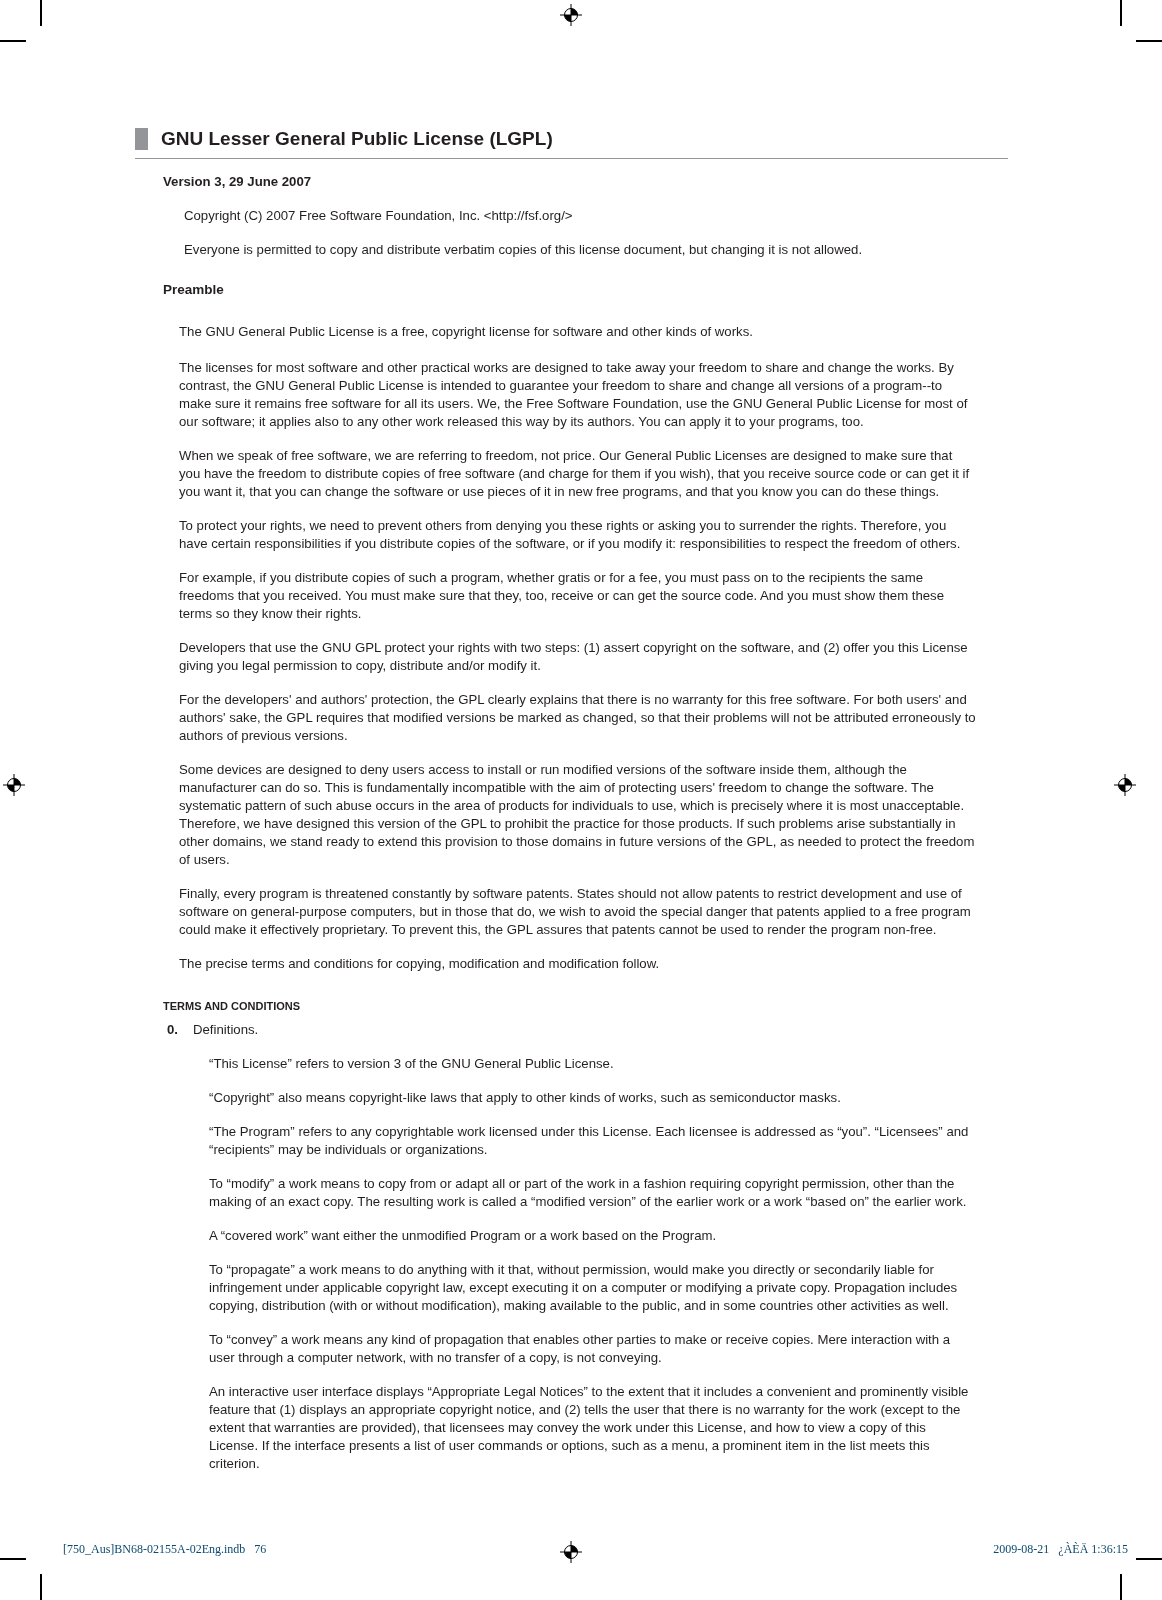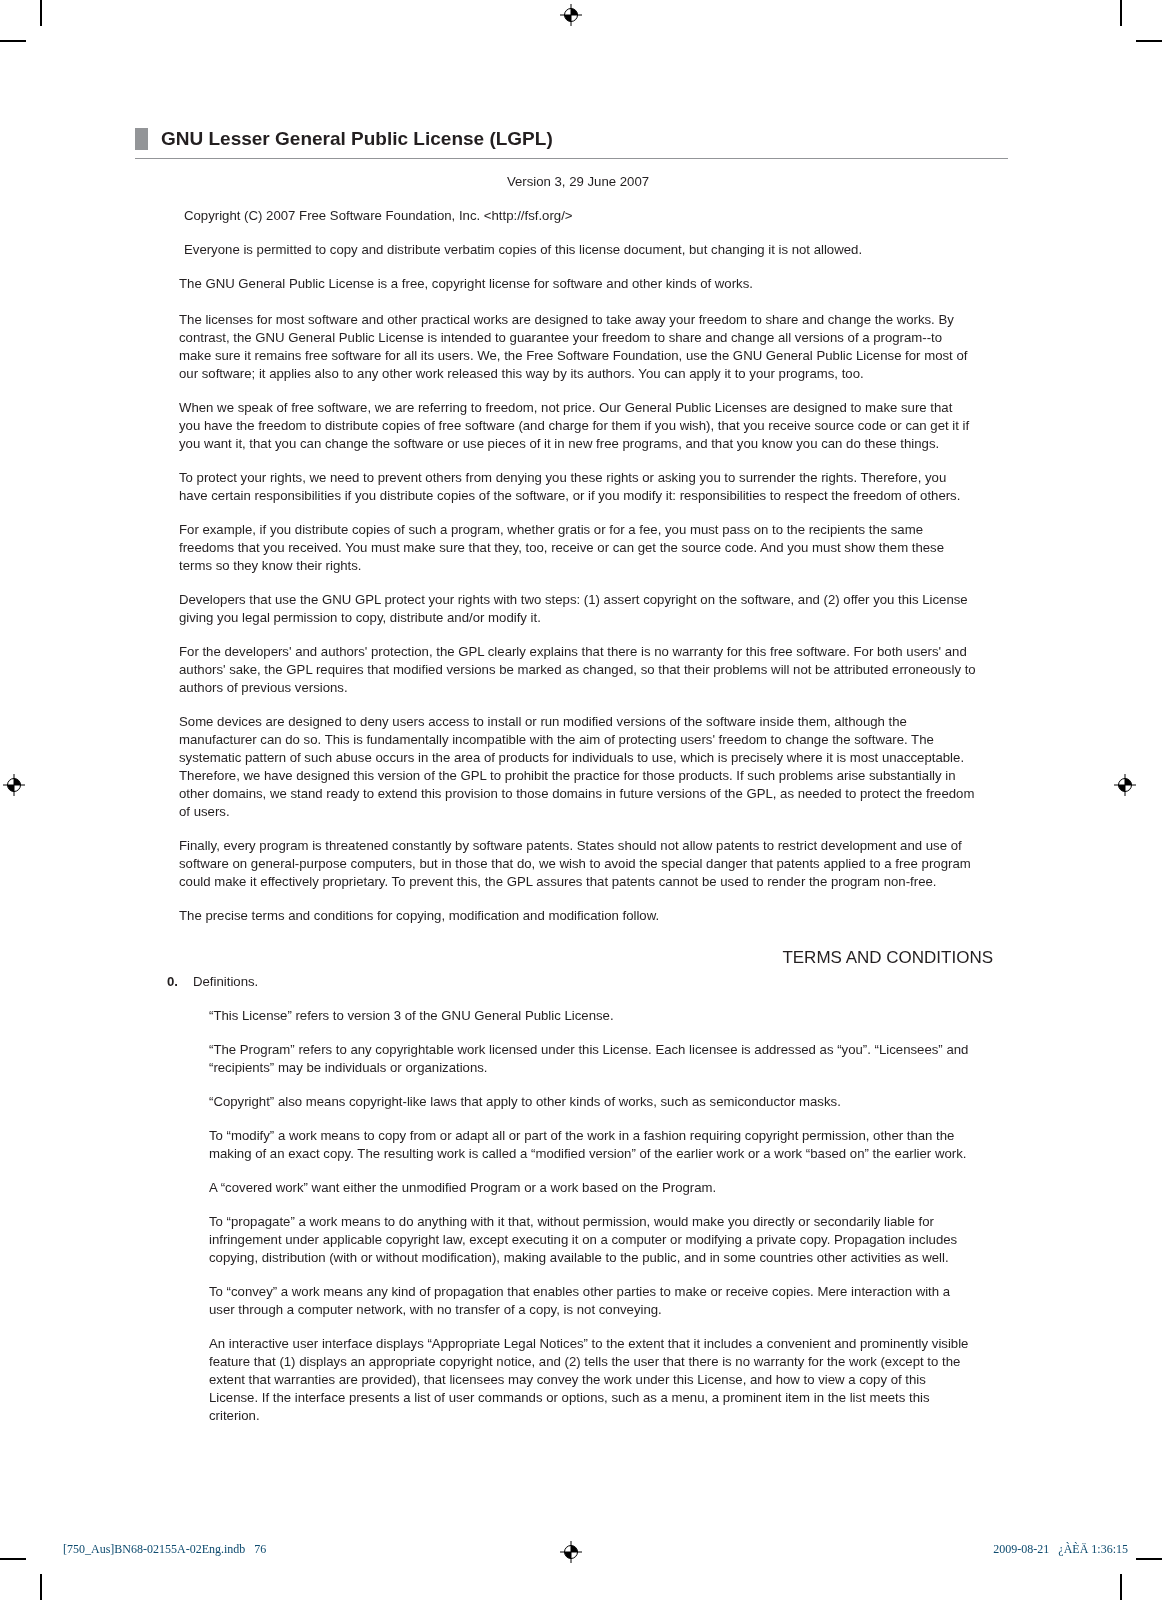--- a/index.html
+++ b/index.html
@@ -25,25 +25,25 @@
   .title-square { width: 13px; height: 22px; background: #939598; flex: 0 0 auto; }
   h1 { font-size: 19px; font-weight: bold; margin: 0; color: #231f20; }
   .title-rule { border-top: 1px solid #939598; margin-top: 8px; height: 0; }
   .doc-body {
     margin-left: 28px;
     width: 830px;
     font-size: 13.2px;
     line-height: 18px;
   }
   .doc-body p { margin: 16px; }
-  .version-heading { font-weight: normal; margin: 14px 0 3px 0 !important; text-align: center; }
+  .version-heading { font-weight: bold; margin: 14px 0 3px 0 !important; }
   .intro-line { padding-left: 5px; }
   .intro-line + .intro-line { margin-top: 5px !important; }
   h2.subhead { font-size: 13.5px; font-weight: bold; margin: 22px 0 24px 0; }
-  h2.terms { font-size: 17px; font-weight: normal; margin: 24px 0 6px 0; text-align: right; }
+  h2.terms { font-size: 11px; font-weight: bold; margin: 24px 0 6px 0; }
   .para { margin: 0; }
   .gap-after { margin-bottom: 18px !important; }
   .section { margin-top: 0; }
   .sec-head { display: flex; padding-left: 4px; }
   .sec-num { width: 26px; font-weight: bold; flex: 0 0 auto; }
   .sec-title { }
   .sec-body { margin-left: 30px; }
   
   .footer-left, .footer-right {
     position: absolute;
@@ -112,20 +112,21 @@
       <span class="title-square"></span>
       <h1>GNU Lesser General Public License (LGPL)</h1>
     </header>
     <div class="title-rule"></div>
 
     <div class="doc-body">
       <p class="version-heading">Version 3, 29 June 2007</p>
       <p class="intro-line">Copyright (C) 2007 Free Software Foundation, Inc. &lt;http://fsf.org/&gt;</p>
       <p class="intro-line">Everyone is permitted to copy and distribute verbatim copies of this license document, but changing it is not allowed.</p>
 
+      <h2 class="subhead">Preamble</h2>
 
       <p class="para gap-after">The GNU General Public License is a free, copyright license for software and other kinds of works.</p>
       <p class="para">The licenses for most software and other practical works are designed to take away your freedom to share and change the works. By contrast, the GNU General Public License is intended to guarantee your freedom to share and change all versions of a program--to make sure it remains free software for all its users. We, the Free Software Foundation, use the GNU General Public License for most of our software; it applies also to any other work released this way by its authors. You can apply it to your programs, too.</p>
       <p class="para">When we speak of free software, we are referring to freedom, not price. Our General Public Licenses are designed to make sure that you have the freedom to distribute copies of free software (and charge for them if you wish), that you receive source code or can get it if you want it, that you can change the software or use pieces of it in new free programs, and that you know you can do these things.</p>
       <p class="para">To protect your rights, we need to prevent others from denying you these rights or asking you to surrender the rights. Therefore, you have certain responsibilities if you distribute copies of the software, or if you modify it: responsibilities to respect the freedom of others.</p>
       <p class="para">For example, if you distribute copies of such a program, whether gratis or for a fee, you must pass on to the recipients the same freedoms that you received. You must make sure that they, too, receive or can get the source code. And you must show them these terms so they know their rights.</p>
       <p class="para">Developers that use the GNU GPL protect your rights with two steps: (1) assert copyright on the software, and (2) offer you this License giving you legal permission to copy, distribute and/or modify it.</p>
       <p class="para">For the developers' and authors' protection, the GPL clearly explains that there is no warranty for this free software. For both users' and authors' sake, the GPL requires that modified versions be marked as changed, so that their problems will not be attributed erroneously to authors of previous versions.</p>
       <p class="para">Some devices are designed to deny users access to install or run modified versions of the software inside them, although the manufacturer can do so. This is fundamentally incompatible with the aim of protecting users' freedom to change the software. The systematic pattern of such abuse occurs in the area of products for individuals to use, which is precisely where it is most unacceptable. Therefore, we have designed this version of the GPL to prohibit the practice for those products. If such problems arise substantially in other domains, we stand ready to extend this provision to those domains in future versions of the GPL, as needed to protect the freedom of users.</p>
       <p class="para">Finally, every program is threatened constantly by software patents. States should not allow patents to restrict development and use of software on general-purpose computers, but in those that do, we wish to avoid the special danger that patents applied to a free program could make it effectively proprietary. To prevent this, the GPL assures that patents cannot be used to render the program non-free.</p>
@@ -133,22 +134,22 @@
 
       <h2 class="terms">TERMS AND CONDITIONS</h2>
 
       <div class="section">
         <div class="sec-head">
           <span class="sec-num">0.</span>
           <span class="sec-title">Definitions.</span>
         </div>
         <div class="sec-body">
           <p class="para">“This License” refers to version 3 of the GNU General Public License.</p>
+          <p class="para">“Copyright” also means copyright-like laws that apply to other kinds of works, such as semiconductor masks.</p>
           <p class="para">“The Program” refers to any copyrightable work licensed under this License. Each licensee is addressed as “you”. “Licensees” and “recipients” may be individuals or organizations.</p>
-          <p class="para">“Copyright” also means copyright-like laws that apply to other kinds of works, such as semiconductor masks.</p>
           <p class="para">To “modify” a work means to copy from or adapt all or part of the work in a fashion requiring copyright permission, other than the making of an exact copy. The resulting work is called a “modified version” of the earlier work or a work “based on” the earlier work.</p>
           <p class="para">A “covered work” want either the unmodified Program or a work based on the Program.</p>
           <p class="para">To “propagate” a work means to do anything with it that, without permission, would make you directly or secondarily liable for infringement under applicable copyright law, except executing it on a computer or modifying a private copy. Propagation includes copying, distribution (with or without modification), making available to the public, and in some countries other activities as well.</p>
           <p class="para">To “convey” a work means any kind of propagation that enables other parties to make or receive copies. Mere interaction with a user through a computer network, with no transfer of a copy, is not conveying.</p>
           <p class="para">An interactive user interface displays “Appropriate Legal Notices” to the extent that it includes a convenient and prominently visible feature that (1) displays an appropriate copyright notice, and (2) tells the user that there is no warranty for the work (except to the extent that warranties are provided), that licensees may convey the work under this License, and how to view a copy of this License. If the interface presents a list of user commands or options, such as a menu, a prominent item in the list meets this criterion.</p>
         </div>
       </div>
     </div>
   </div>
 

